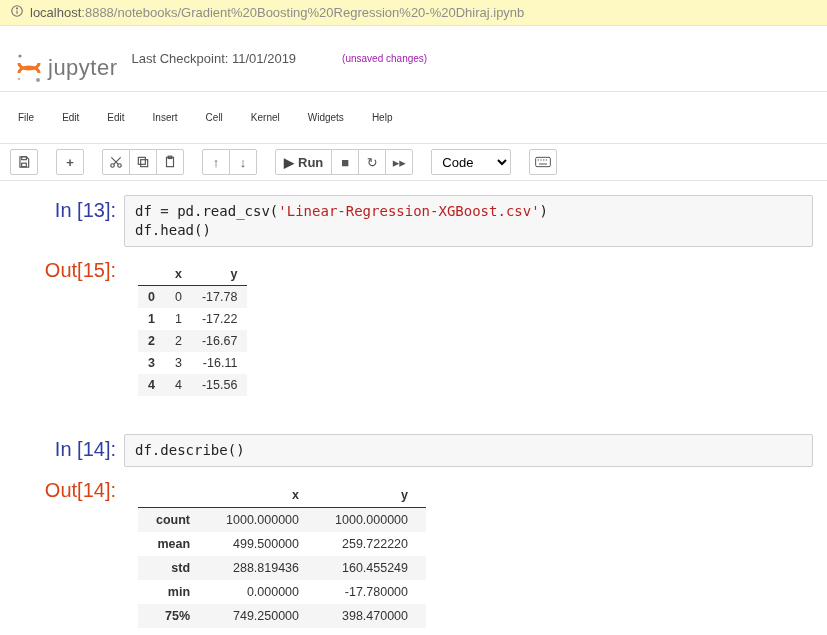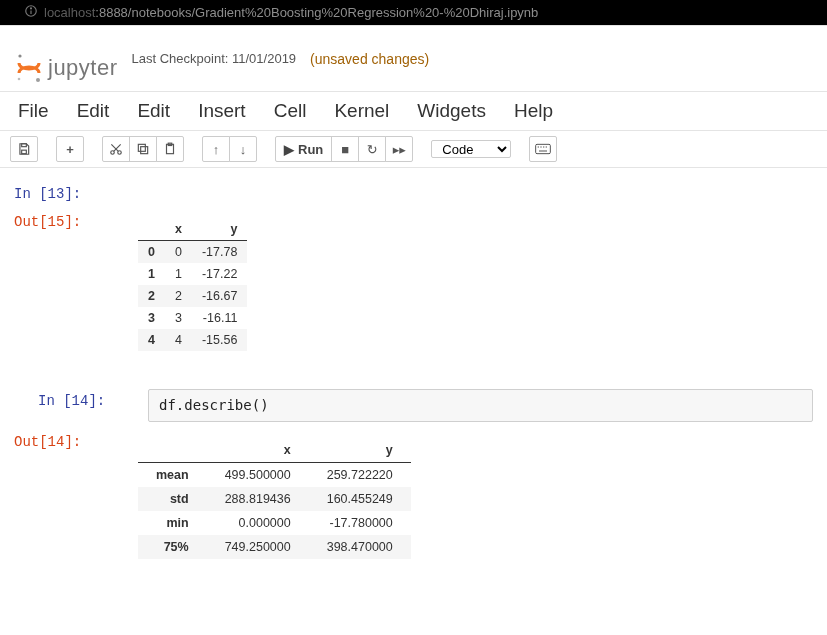--- a/index.html
+++ b/index.html
@@ -1,39 +1,39 @@
 <!DOCTYPE html>
 <html><head>
 <meta charset="utf-8">
 <style>
 * { box-sizing: border-box; margin: 0; padding: 0; }
 body { font-family: "Helvetica Neue", Helvetica, Arial, sans-serif; font-size: 14px; color: #333; background: #fff; width: 827px; }
-.addr-bar { background: #000000; padding: 4px 24px; font-size: 13px; color: #666; display: flex; align-items: center; gap: 6px; border-bottom: 1px solid #e4e4e4; }
+.addr-bar { background: #fef9c3; padding: 4px 10px; font-size: 13px; color: #666; display: flex; align-items: center; gap: 6px; border-bottom: 1px solid #e4e4e4; }
 .addr-bar svg { width: 14px; height: 14px; }
 .addr-host { color: #5c5c5c; }
 .addr-path { color: #8d8d8d; }
 .header { display: flex; align-items: center; padding: 8px 16px; gap: 14px; }
 .jupyter-logo { display: flex; align-items: center; gap: 6px; margin-top: 19px; }
 .jupyter-text { font-size: 22px; color: #777; font-weight: 400; letter-spacing: 0.5px; }
 .nb-name { font-size: 19px; color: #333; font-weight: 400; }
 .checkpoint { font-size: 13px; color: #555; }
-.unsaved { font-size: 14px; color: #a16207; }
-.menubar { display: flex; gap: 28px; padding: 8px 18px; border-bottom: 1px solid #e4e4e4; border-top: 1px solid #e4e4e4; font-size: 19px; color: #333; }
+.unsaved { font-size: 10px; color: #a21caf; margin-left: 32px; }
+.menubar { display: flex; gap: 28px; padding: 20px 18px; border-bottom: 1px solid #e4e4e4; border-top: 1px solid #e4e4e4; font-size: 10px; color: #333; }
 .menu-item { cursor: pointer; }
 .toolbar { display: flex; align-items: center; gap: 6px; padding: 5px 10px; border-bottom: 1px solid #e4e4e4; }
 .btn { width: 28px; height: 26px; border: 1px solid #ccc; background: #fff; border-radius: 2px; display: flex; align-items: center; justify-content: center; font-size: 13px; color: #555; cursor: pointer; }
 .btn-group { display: flex; }
 .btn-group .btn { border-radius: 0; margin-left: -1px; }
 .btn-group .btn:first-child { border-radius: 2px 0 0 2px; margin-left: 0;}
 .btn-group .btn:last-child { border-radius: 0 2px 2px 0; }
 .btn-run { width: auto; padding: 0 8px; gap: 4px; font-weight: 600; color: #444;}
-.tb-select { height: 18px; border: 1px solid #ccc; background: #fff; font-size: 13px; padding: 0 20px 0 6px; border-radius: 2px; }
+.tb-select { height: 26px; border: 1px solid #ccc; background: #fff; font-size: 13px; padding: 0 20px 0 6px; border-radius: 2px; }
 .notebook { padding: 10px 0 20px 0; }
 .cell { display: flex; padding: 4px 14px; }
-.prompt { width: 110px; font-family: Liberation Mono, monospace; font-size: 14px; padding: 4px 8px 0 0; flex-shrink: 0; }
+.prompt { width: 110px; text-align: right; font-family: Liberation Sans, sans-serif; font-size: 20px; padding: 4px 8px 0 0; flex-shrink: 0; }
 .prompt.in { color: #303F9F; }
 .prompt.out { color: #D84315; }
 .input-area { flex: 1; border: 1px solid #cfcfcf; background: #f7f7f7; border-radius: 2px; padding: 6px 10px; font-family: monospace; font-size: 14px; white-space: pre; line-height: 1.35; }
 .output-area { flex: 1; padding: 4px 0 10px 0; }
 .tok-var { color: #222; }
 .tok-func { color: #222; }
 .tok-str { color: #BA2121; }
 .tok-par { color: #222; }
 table.df { border-collapse: collapse; font-size: 12.5px; margin: 4px 0 6px 14px;}
 table.df th, table.df td { padding: 4px 10px; text-align: right; }
@@ -157,20 +157,22 @@
         <line x1="16" y1="5" x2="18" y2="5"></line>
         <line x1="6" y1="11" x2="18" y2="11"></line>
       </svg>
     </button>
 </div>
 
 <div class="notebook">
 
   <div class="cell">
     <div class="prompt in">In [13]:</div>
+    <div class="input-area"><span class="tok-var">df </span><span>= </span><span class="tok-func">pd.read_csv(</span><span class="tok-str">'Linear-Regression-XGBoost.csv'</span><span class="tok-par">)</span>
+<span class="tok-func">df.head(</span><span class="tok-par">)</span></div>
   </div>
 
   <div class="cell">
     <div class="prompt out">Out[15]:</div>
     <div class="output-area">
       <table class="df">
         <thead>
             <tr>
           <th></th>
           <th>x</th>
@@ -201,37 +203,42 @@
           <tr class="zebra">
               <th class="rowhead">4</th>
               <td>4</td>
               <td>-15.56</td>
             </tr>
         </tbody>
       </table>
     </div>
   </div>
 
-  <div class="cell" style="margin-top:14px;margin-left:24px;">
+  <div class="cell" style="margin-top:14px;">
     <div class="prompt in">In [14]:</div>
     <div class="input-area"><span class="tok-func">df.describe(</span><span class="tok-par">)</span></div>
   </div>
 
   <div class="cell">
     <div class="prompt out">Out[14]:</div>
     <div class="output-area">
       <table class="df describe">
         <thead>
             <tr>
           <th></th>
           <th>x</th>
           <th>y</th>
         </tr>
           </thead>
         <tbody>
+          <tr class="zebra">
+              <th class="rowhead">count</th>
+              <td>1000.000000</td>
+              <td>1000.000000</td>
+            </tr>
           <tr>
               <th class="rowhead">mean</th>
               <td>499.500000</td>
               <td>259.722220</td>
             </tr>
           <tr class="zebra">
               <th class="rowhead">std</th>
               <td>288.819436</td>
               <td>160.455249</td>
             </tr>

